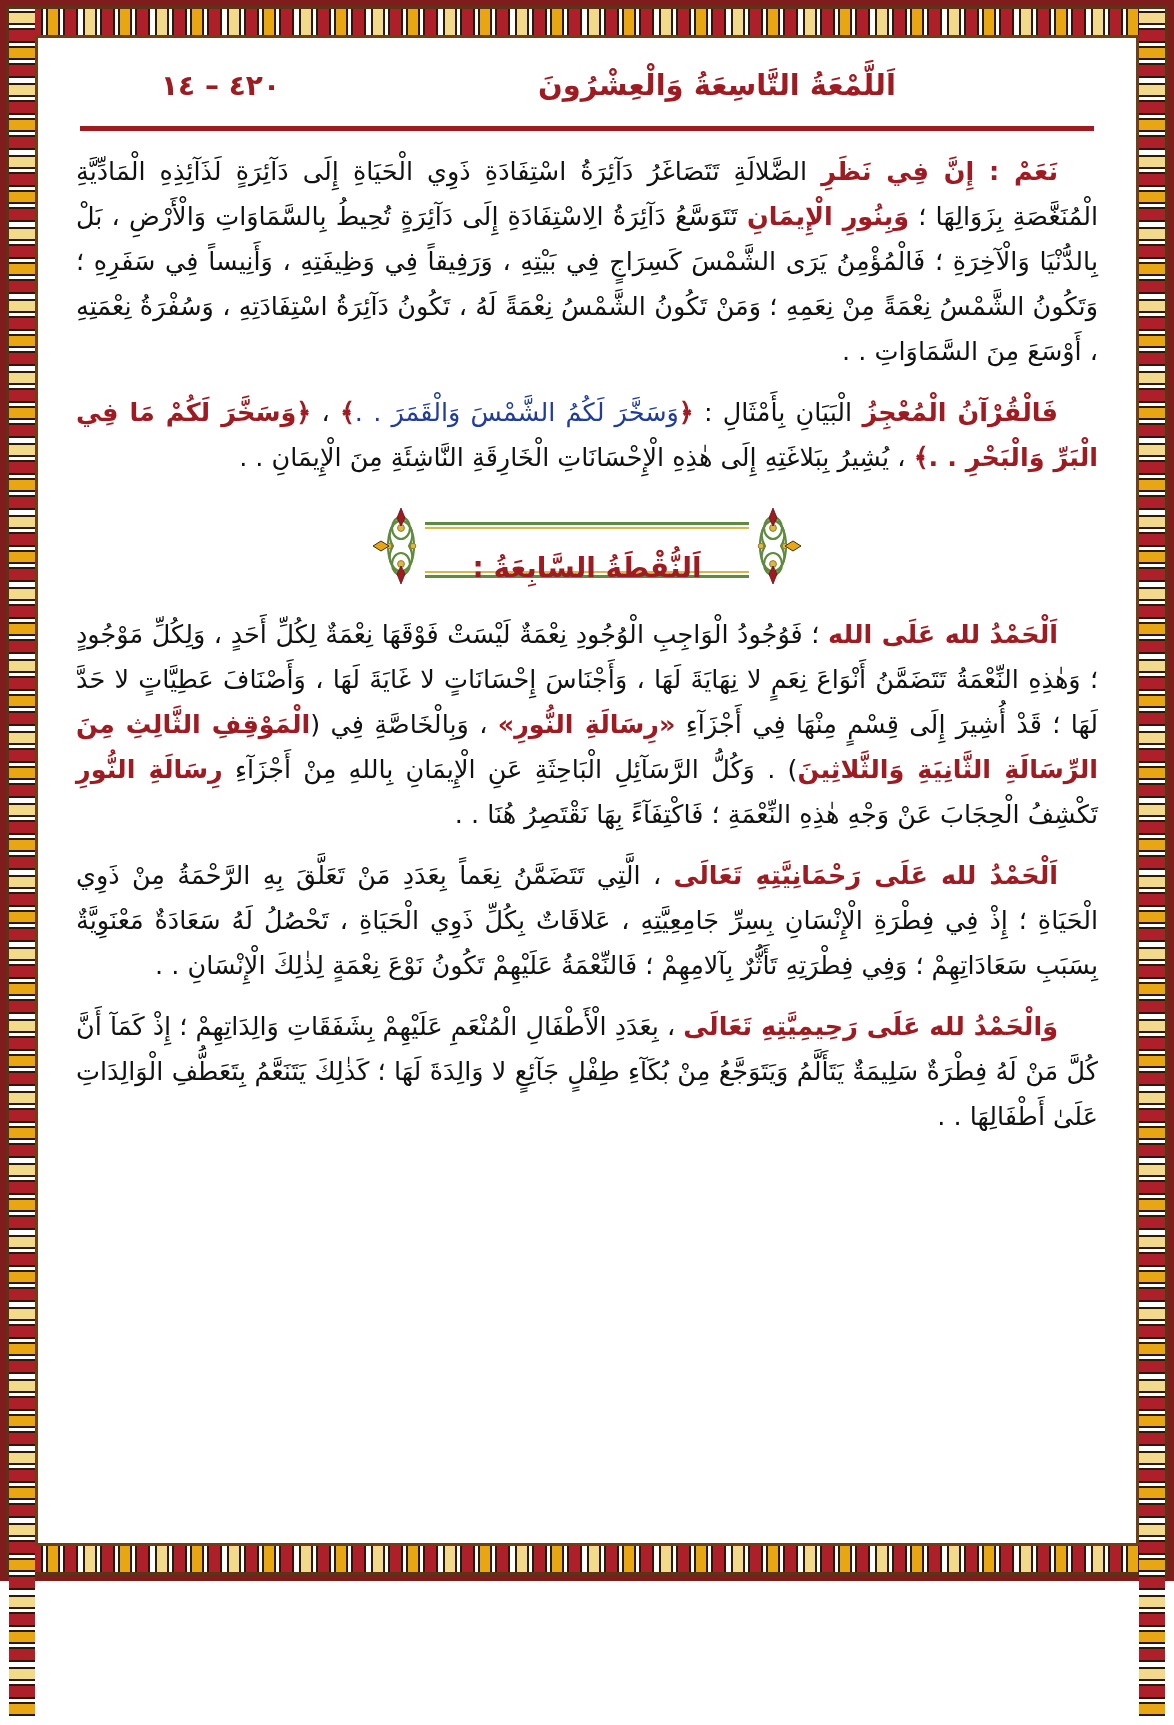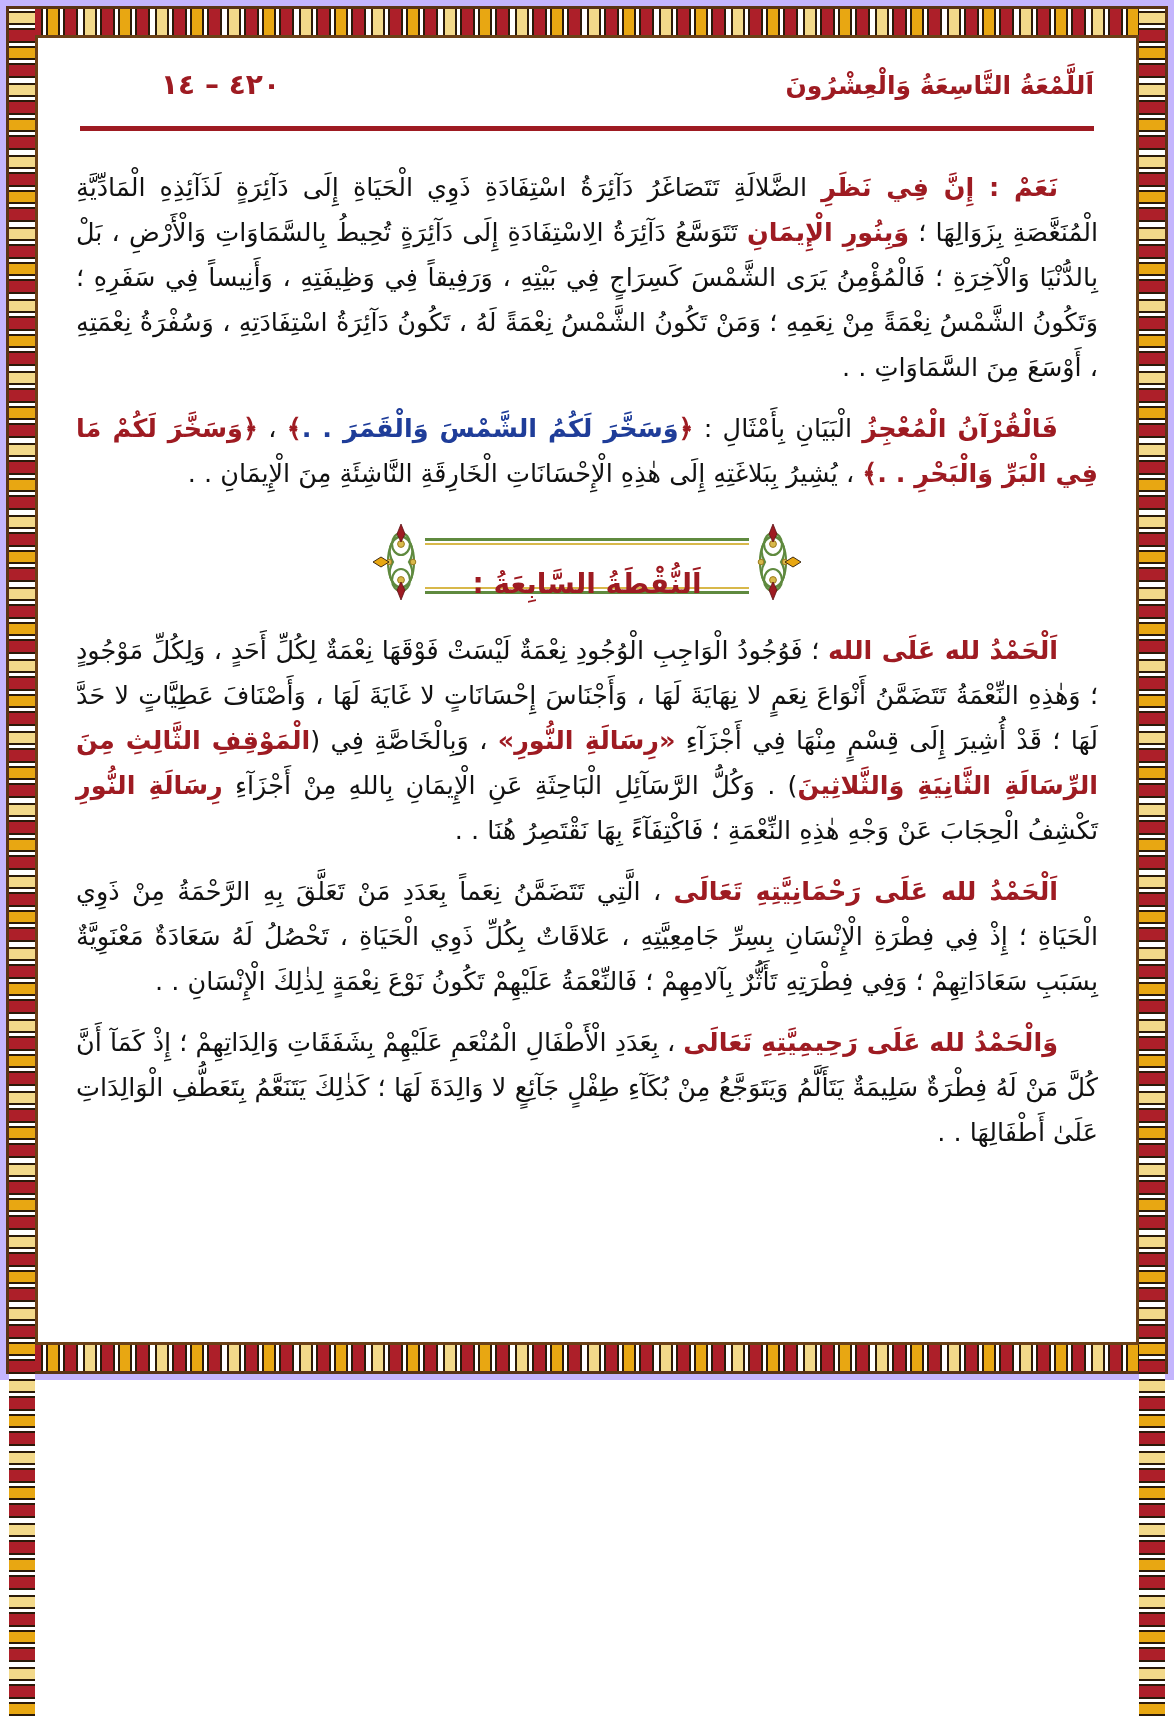--- a/index.html
+++ b/index.html
@@ -6,22 +6,22 @@
   html,body{margin:0;padding:0;background:#ffffff;}
   body{
     width:1174px; height:1725px;
     font-family:"DejaVu Sans","Liberation Sans",sans-serif;
     overflow:hidden;
   }
 
   
   .page{
     position:relative;
-    width:1174px; height:1380px;
-    background:#c4b5fd;
+    width:1174px; height:1581px;
+    background:#7f1d1d;
     box-sizing:border-box;
   }
 
   
   .frame-outer{
     position:absolute; left:6px; top:6px; right:6px; bottom:6px;
     border:3px solid #5a3415;
     box-sizing:border-box;
   }
   
@@ -108,23 +108,23 @@
     font-size:28px;
     font-weight:bold;
     letter-spacing:1px;
     direction:rtl;
     unicode-bidi:embed;
     white-space:nowrap;
     min-width:200px;
   }
   .head-title{
     flex:1;
-    text-align:right;
+    text-align:center;
     color:#9e1b22;
-    font-size:25px;
+    font-size:29px;
     font-weight:bold;
     direction:rtl;
     white-space:nowrap;
     padding-left:60px;
   }
   .head-rule{
     height:5px;
     background:#9e1b22;
     margin:6px 10px 0 10px;
   }
@@ -133,27 +133,27 @@
   .body{
     direction:rtl;
     text-align:justify;
     text-align-last:center;
     font-size:25.5px;
     line-height:45px;
     color:#111;
     padding:18px 6px 0 6px;
   }
   p.para{
-    margin:16px 0 16px 0;
+    margin:0 0 16px 0;
     text-align:justify;
     text-align-last:right;
     text-indent:40px;
   }
   .red{color:#9e1b22;font-weight:bold;}
-  .blue{color:#1f3d99;font-weight:bold;}
+  .blue{color:#1f3d99;font-weight:normal;}
   .redbr{color:#9e1b22;font-weight:bold;}
 
   
   .orn-wrap{
     position:relative;
     margin:24px auto 22px auto;
     width:420px;
     height:86px;
   }
   .orn-box{

